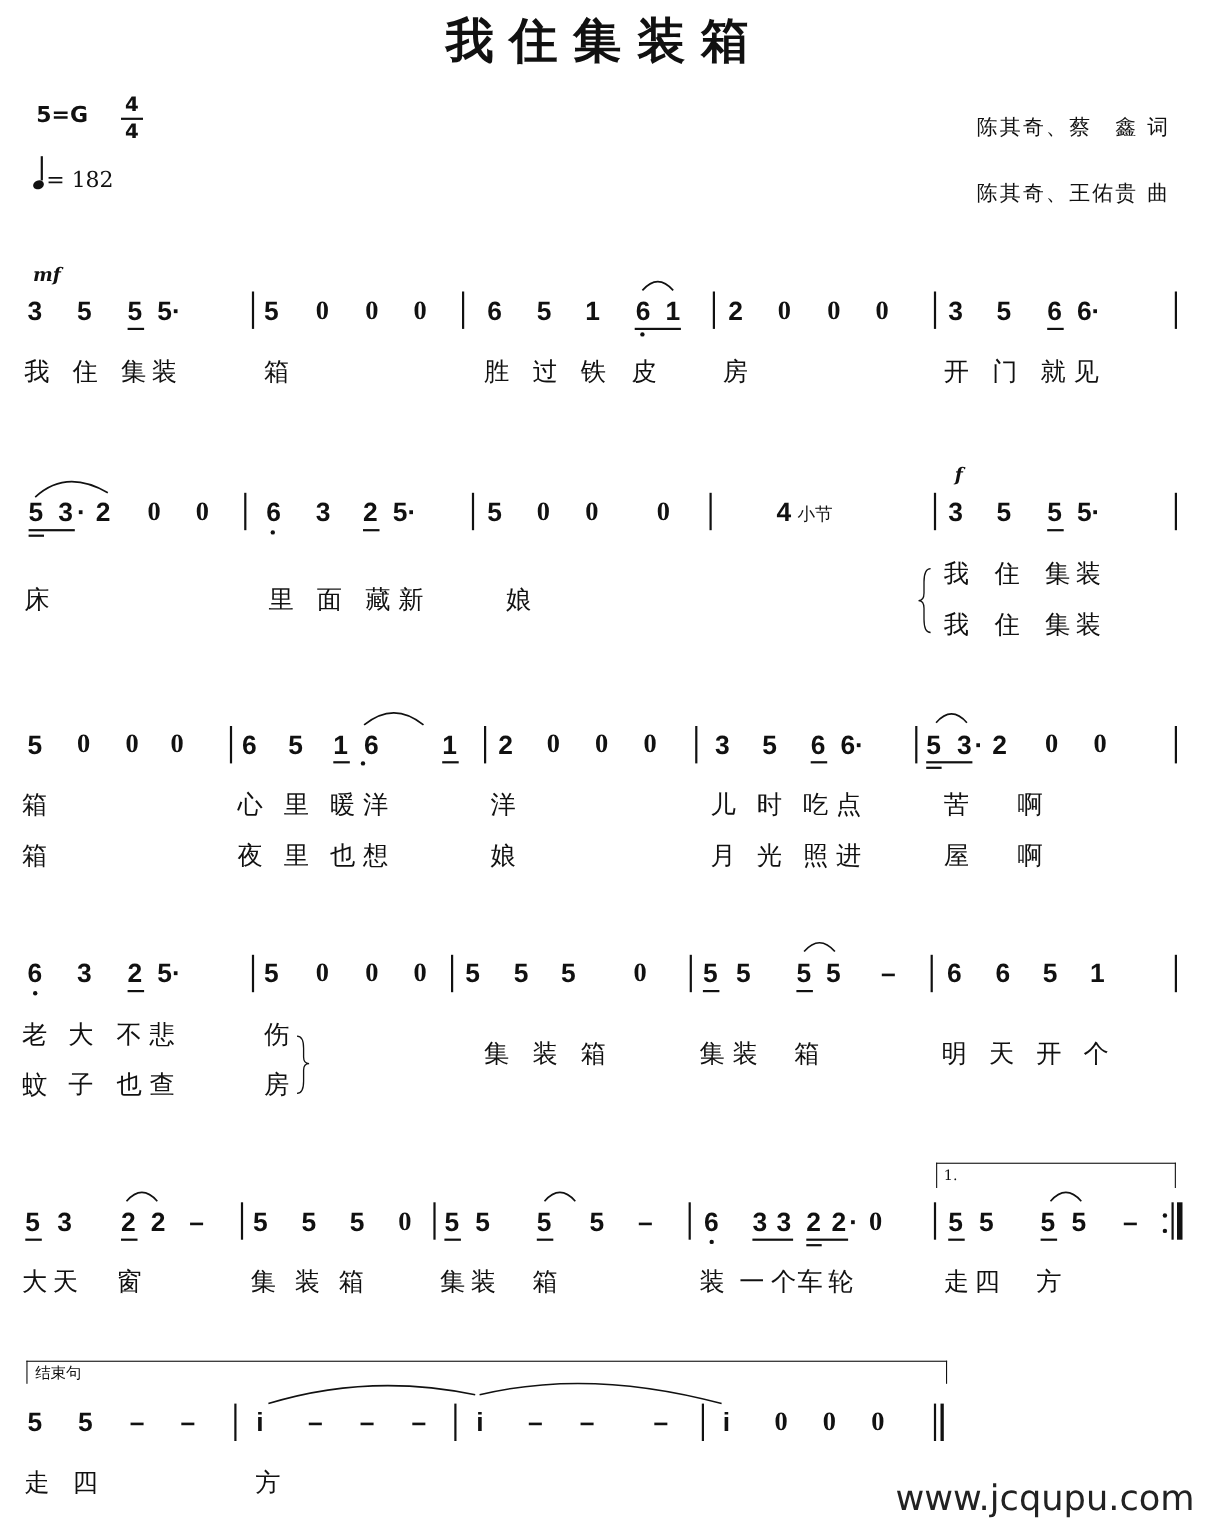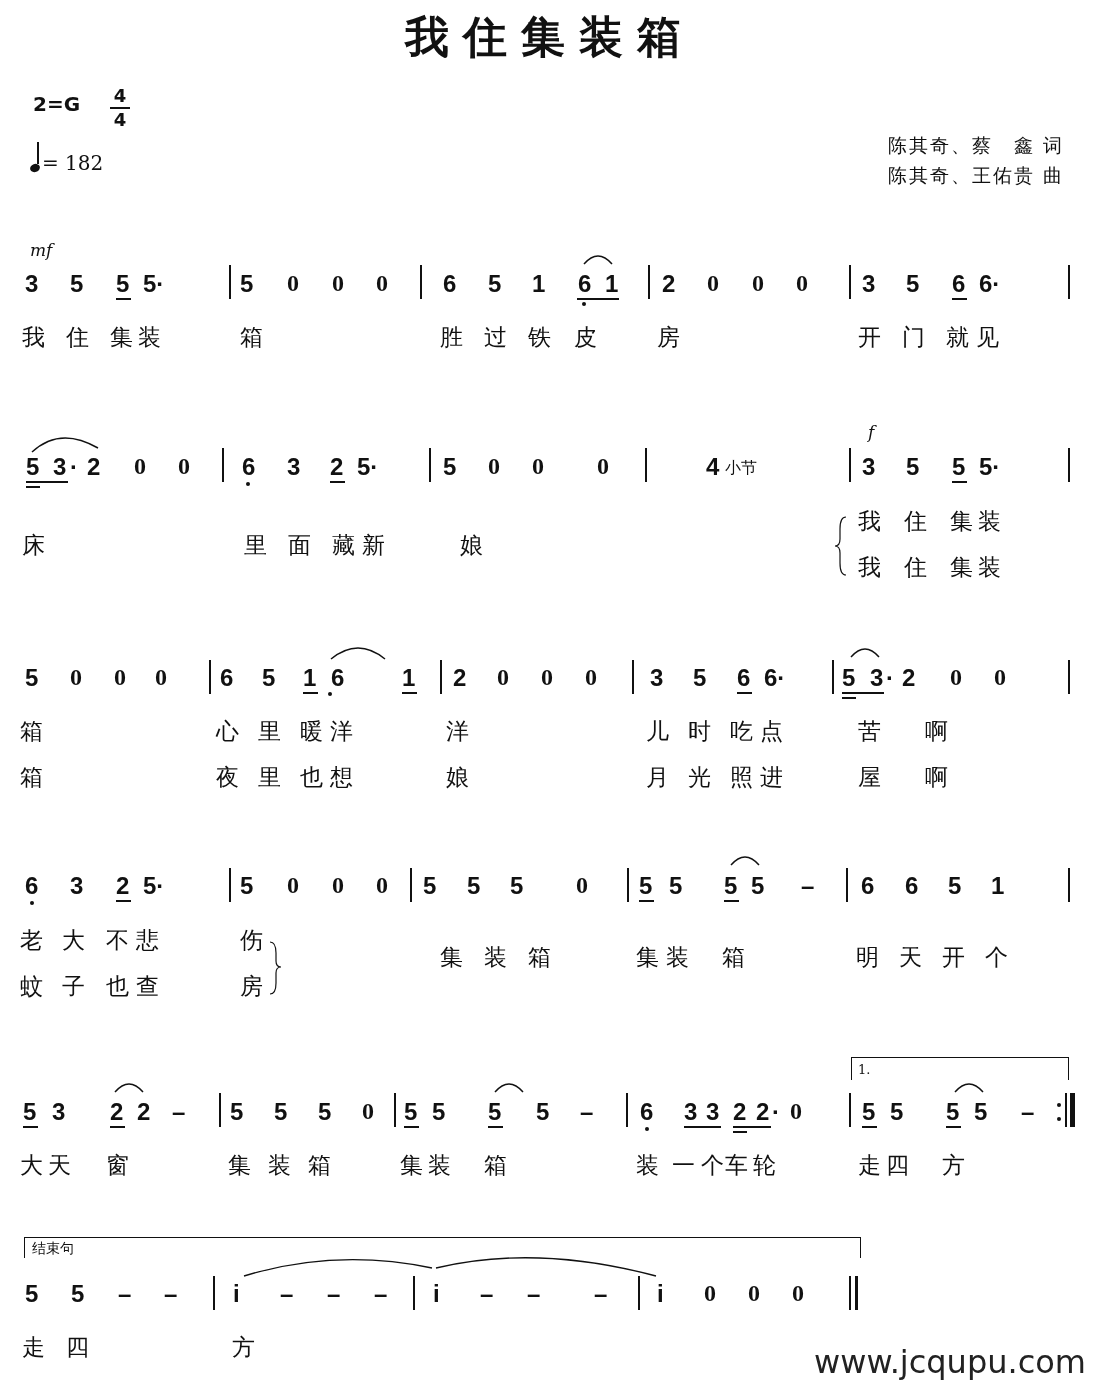--- a/index.html
+++ b/index.html
@@ -12,39 +12,39 @@
   .tempo { left:30px; top:148px; font-family:"DejaVu Serif", serif; font-size:20px; }
   .note-glyph { display:inline-block; width:10px; height:8px; background:#111; border-radius:50%; transform:rotate(-20deg); position:relative; top:2px; }
   .note-stem { display:inline-block; width:2px; height:22px; background:#111; position:relative; left:-3px; top:-6px; }
   .credit { font-family:"DejaVu Serif", serif; font-size:19px; letter-spacing:2px; }
   .n { font-family:"Liberation Sans", sans-serif; font-weight:bold; font-size:24px; }
   .z { font-family:"Liberation Serif", serif; font-weight:bold; font-size:24px; }
   .l { font-size:23px; letter-spacing:0px; }
   .bl { width:2px; background:#111; height:34px; }
   .ul { height:2px; background:#111; }
   .dot { width:4px; height:4px; background:#111; border-radius:50%; }
-  .dyn { font-family:"DejaVu Serif", serif; font-style:italic; font-weight:normal; font-size:17px; }
+  .dyn { font-family:"DejaVu Serif", serif; font-style:italic; font-weight:bold; font-size:17px; }
   .small { font-size:16px; }
   .wm { font-family:"DejaVu Sans", sans-serif; font-size:32px; color:#222; }
   svg { position:absolute; overflow:visible; }
 </style>
 </head>
 <body>
 
 <div class="abs title">我住集装箱</div>
-<div class="abs key">2=G</div>
+<div class="abs key">5=G</div>
 <div class="abs ts">
   <div>4</div>
   <div class="bar"></div>
   <div>4</div>
 </div>
 <div class="abs tempo">
   <span class="note-glyph"></span><span class="note-stem"></span><span>= 182</span>
 </div>
-<div class="abs credit" style="right:36px; top:133px;">陈其奇、蔡　鑫 词</div>
+<div class="abs credit" style="right:36px; top:103px;">陈其奇、蔡　鑫 词</div>
 <div class="abs credit" style="right:36px; top:163px;">陈其奇、王佑贵 曲</div>
 
 <div class="abs dyn" style="left:30px; top:240px;">mf</div>
 <div>
   <span class="abs n" style="left:25px; top:270px;">3</span>
   <span class="abs n" style="left:70px; top:270px;">5</span>
   <span class="abs n" style="left:116px; top:270px;">5</span>
   <div class="abs ul" style="left:116px; top:298px; width:15px;"></div>
   <span class="abs n" style="left:143px; top:270px;">5·</span>
   <div class="abs bl" style="left:229px; top:265px;"></div>

